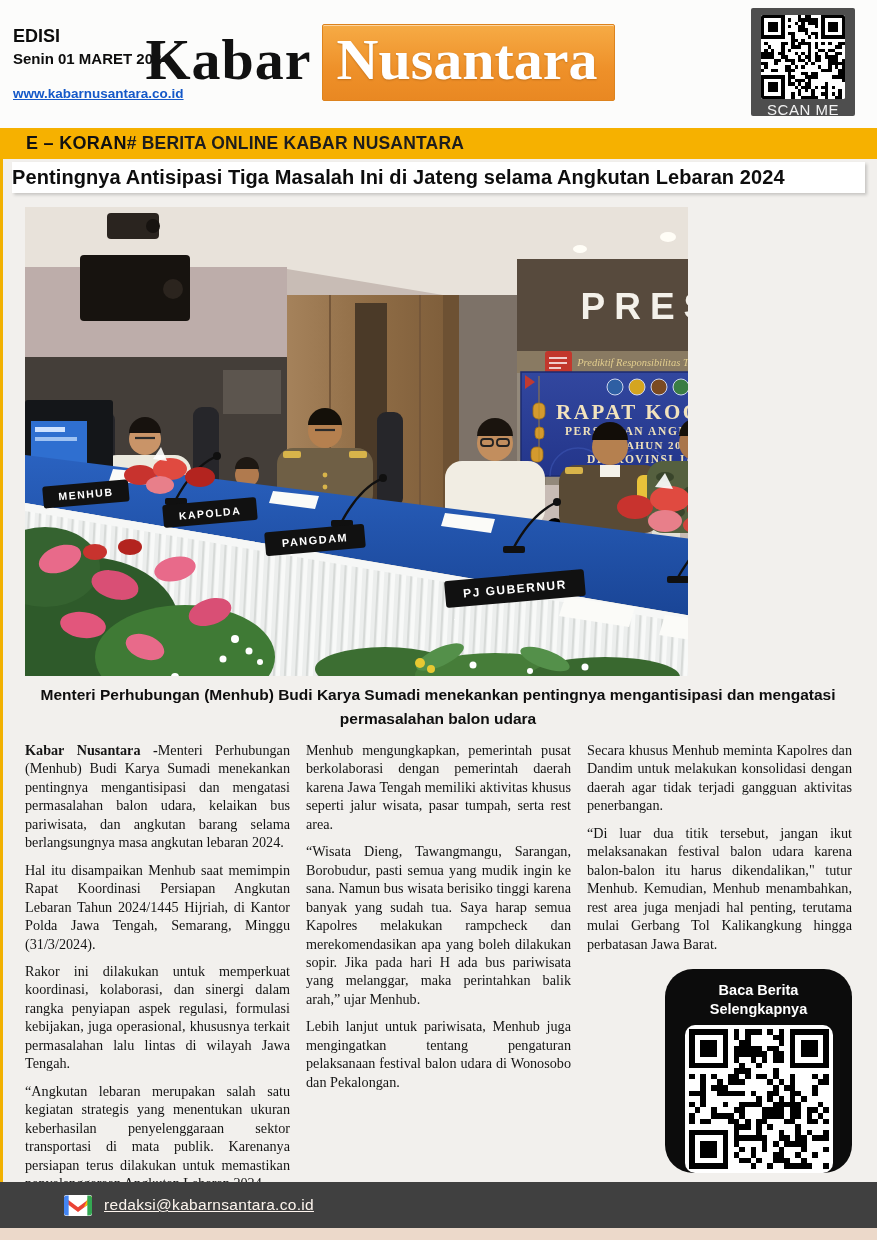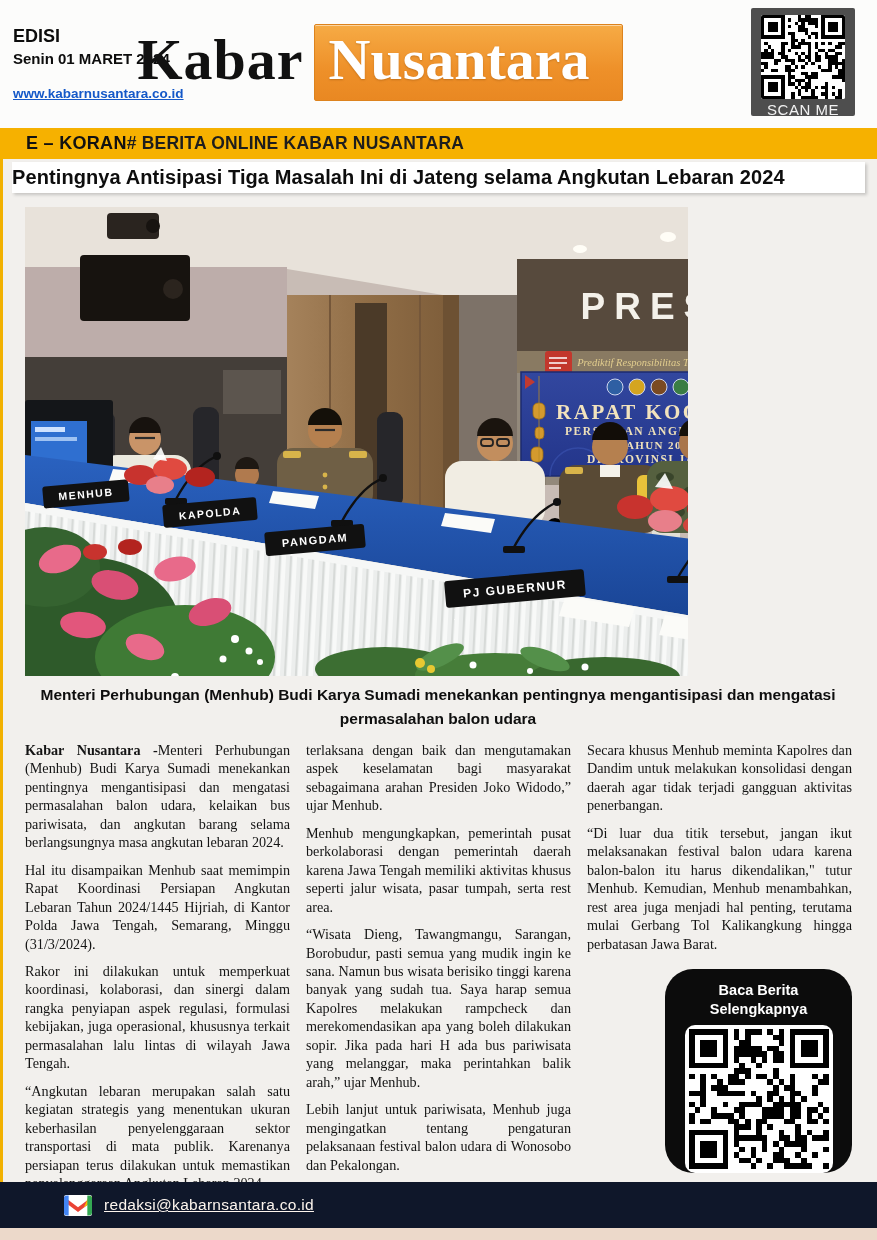--- a/index.html
+++ b/index.html
@@ -7,21 +7,21 @@
   .page{position:relative;width:877px;height:1240px;background:#f2f0ed;overflow:hidden;}
 
   
   .header{position:absolute;top:0;left:0;width:877px;height:128px;background:#fcfcfb;}
   .edition{position:absolute;top:26px;left:13px;color:#0c0c0c;}
   .edition .ed1{font-size:18px;font-weight:bold;line-height:1.2;}
   .edition .ed2{font-size:15px;font-weight:bold;line-height:1.4;}
   .site-link{position:absolute;top:86px;left:13px;font-size:13.5px;color:#1458c8;text-decoration:underline;font-weight:bold;}
   .masthead{position:absolute;top:24px;left:0;width:760px;text-align:center;font-family:"Liberation Serif",serif;font-weight:bold;font-size:58px;white-space:nowrap;}
   .masthead .mh-black{color:#111;letter-spacing:1px;}
-  .masthead .mh-box{display:inline-block;margin-left:10px;padding:1px 32px 7px 14px;background:linear-gradient(#f6ab45,#ee9029 60%,#e98822);border:1px solid #dd831d;border-radius:2px;color:#fff;text-shadow:0 1px 2px rgba(120,60,0,.35);box-shadow:inset 0 1px 0 rgba(255,255,255,.5);}
+  .masthead .mh-box{display:inline-block;margin-left:10px;padding:1px 16px 7px 14px;background:linear-gradient(#f6ab45,#ee9029 60%,#e98822);border:1px solid #dd831d;border-radius:2px;color:#fff;text-shadow:0 1px 2px rgba(120,60,0,.35);box-shadow:inset 0 1px 0 rgba(255,255,255,.5);}
   .scanbox{position:absolute;top:8px;right:22px;width:104px;height:108px;background:#4e4e4e;border-radius:2px;text-align:center;}
   .scanbox .qr{width:84px;height:84px;margin:7px auto 0;background:#fff;border-radius:2px;overflow:hidden;}
   .scanbox .scan-label{color:#f2f2f2;font-size:15px;margin-top:2px;letter-spacing:.5px;}
 
   
   .ekoran{position:absolute;top:128px;left:0;width:877px;height:31px;background:#f6b100;display:flex;align-items:center;padding-left:26px;box-sizing:border-box;}
   .ekoran .bold{font-size:18px;font-weight:800;color:#111;letter-spacing:.3px;}
   .ekoran .rest{font-size:17.5px;font-weight:600;color:#1d1d1d;margin-left:0;letter-spacing:.2px;}
   .left-stripe{position:absolute;top:159px;left:0;width:3px;height:1023px;background:#f2b100;}
 
@@ -41,21 +41,21 @@
   .col{width:265px;font-size:14.2px;line-height:1.3;color:#141414;text-align:justify;}
   .col p{margin:0 0 9px 0;}
   .col b{}
 
   
   .cta{margin-top:16px;margin-left:78px;width:187px;height:204px;background:#0c0c0c;border-radius:28px;text-align:center;font-family:"Liberation Sans",sans-serif;}
   .cta .cta-title{color:#fff;font-weight:800;font-size:14.5px;line-height:1.3;padding-top:12px;}
   .cta .qr{width:148px;height:148px;margin:6px auto 0;background:#fff;border-radius:10px;overflow:hidden;padding:4px;box-sizing:border-box;}
 
   
-  .footer{position:absolute;top:1182px;left:0;width:877px;height:46px;background:#0f172a;display:flex;align-items:center;padding-left:64px;box-sizing:border-box;}
+  .footer{position:absolute;top:1182px;left:0;width:877px;height:46px;background:#404040;display:flex;align-items:center;padding-left:64px;box-sizing:border-box;}
   .footer .gmail{width:28px;height:21px;margin-right:12px;}
   .footer .email{color:#fdf5ee;font-size:15.5px;letter-spacing:.3px;}
   .footer-strip{position:absolute;top:1228px;left:0;width:877px;height:12px;background:#ecd9ca;}
 </style>
 </head>
 <body>
 
 <div class="page">
 
   <div class="header">
@@ -612,21 +612,20 @@
   <div class="caption">Menteri Perhubungan (Menhub) Budi Karya Sumadi menekankan pentingnya mengantisipasi dan mengatasi permasalahan balon udara</div>
 
   <div class="columns">
     <div class="col">
       <p><b>Kabar Nusantara -</b><span>Menteri Perhubungan (Menhub) Budi Karya Sumadi menekankan pentingnya mengantisipasi dan mengatasi permasalahan balon udara, kelaikan bus pariwisata, dan angkutan barang selama berlangsungnya masa angkutan lebaran 2024.</span></p>
       <p>Hal itu disampaikan Menhub saat memimpin Rapat Koordinasi Persiapan Angkutan Lebaran Tahun 2024/1445 Hijriah, di Kantor Polda Jawa Tengah, Semarang, Minggu (31/3/2024).</p>
       <p>Rakor ini dilakukan untuk memperkuat koordinasi, kolaborasi, dan sinergi dalam rangka penyiapan aspek regulasi, formulasi kebijakan, juga operasional, khususnya terkait permasalahan lalu lintas di wilayah Jawa Tengah.</p>
       <p>“Angkutan lebaran merupakan salah satu kegiatan strategis yang menentukan ukuran keberhasilan penyelenggaraan sektor transportasi di mata publik. Karenanya persiapan terus dilakukan untuk memastikan penyelenggaraan Angkutan Lebaran 2024</p>
     </div>
     <div class="col">
-      <p>terlaksana dengan baik dan mengutamakan aspek keselamatan bagi masyarakat sebagaimana arahan Presiden Joko Widodo,” ujar Menhub.</p>
       <p>Menhub mengungkapkan, pemerintah pusat berkolaborasi dengan pemerintah daerah karena Jawa Tengah memiliki aktivitas khusus seperti jalur wisata, pasar tumpah, serta rest area.</p>
       <p>“Wisata Dieng, Tawangmangu, Sarangan, Borobudur, pasti semua yang mudik ingin ke sana. Namun bus wisata berisiko tinggi karena banyak yang sudah tua. Saya harap semua Kapolres melakukan rampcheck dan merekomendasikan apa yang boleh dilakukan  sopir. Jika pada hari H ada bus pariwisata yang melanggar, maka perintahkan balik arah,” ujar Menhub.</p>
       <p>Lebih lanjut untuk pariwisata, Menhub juga mengingatkan tentang pengaturan pelaksanaan festival balon udara di Wonosobo dan Pekalongan.</p>
     </div>
     <div class="col">
       <p>Secara khusus Menhub meminta Kapolres dan Dandim untuk melakukan konsolidasi dengan daerah agar tidak terjadi gangguan aktivitas penerbangan.</p>
       <p>“Di luar dua titik tersebut, jangan ikut melaksanakan festival balon udara karena balon-balon itu harus dikendalikan," tutur Menhub. Kemudian, Menhub menambahkan, rest area juga menjadi hal penting, terutama mulai Gerbang Tol Kalikangkung hingga perbatasan Jawa Barat.</p>
       <div class="cta">
         <div class="cta-title">
           <div>Baca Berita</div>

